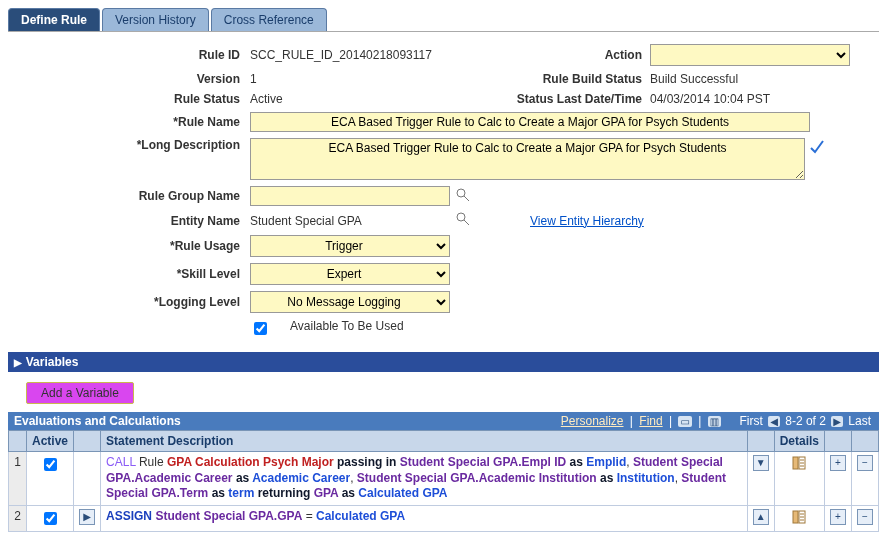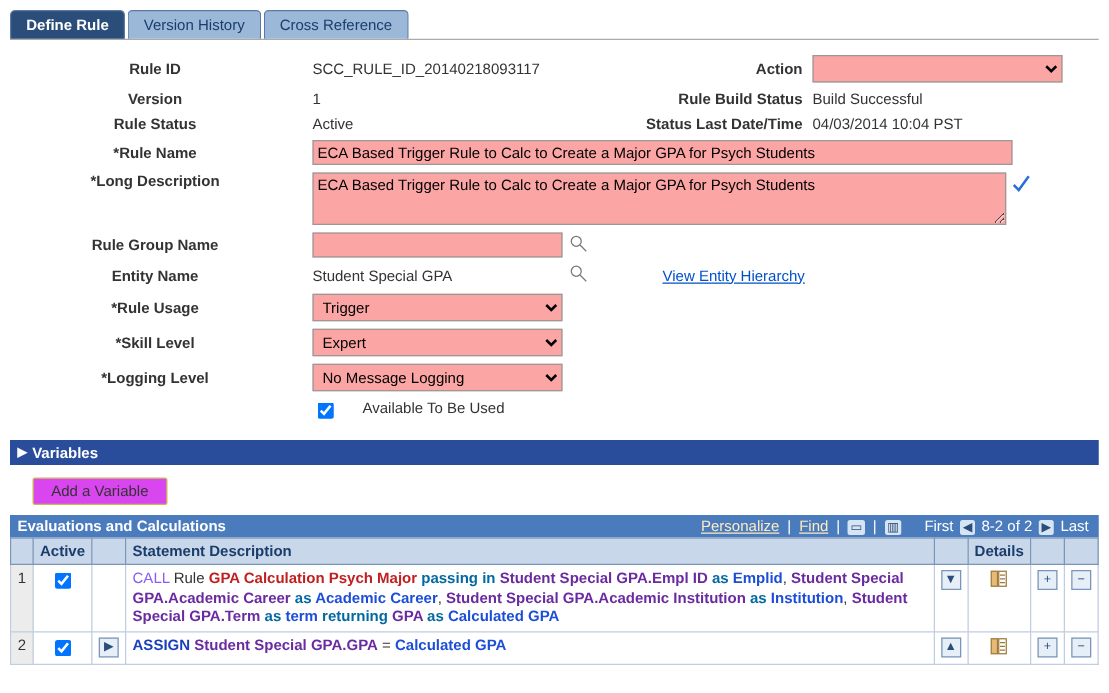--- a/index.html
+++ b/index.html
@@ -26,38 +26,39 @@
 }
 .tab.active {
   background: #2a4d7a;
   color: #fff;
   font-weight: bold;
 }
 .form-area { padding: 12px 0 8px 0; }
 .row { display: flex; margin-bottom: 6px; align-items: center; }
 .lbl {
   width: 242px;
-  text-align: center;
+  text-align: right;
   padding-right: 10px;
   font-weight: bold;
   color: #333;
 }
 .val { flex: 0 0 auto; }
 .two-col .col2-lbl {
   width: 130px;
   text-align: right;
   padding-right: 8px;
   font-weight: bold;
 }
 input[type="text"], textarea, select {
   font-family: Arial, sans-serif;
   font-size: 12px;
   border: 1px solid #999;
   padding: 2px 3px;
-  background: #fca5a5;
+  background: #fef9c3;
+  text-align: center;
 }
 .text-full { width: 560px; }
 .textarea-full { width: 555px; height: 42px; resize: both; }
 .spell-icon { margin-left: 4px; vertical-align: top; cursor: pointer; }
 .sel-med { width: 200px; }
 .lookup { margin-left: 6px; cursor: pointer; color: #666; }
 .link { color: #0050c8; text-decoration: underline; cursor: pointer; }
 .section-bar {
   background: #2a4d9b;
   color: #fff;
@@ -109,21 +110,21 @@
   border: 1px solid #c0cce0;
   border-top: 1px solid #7a95b6;
   padding: 3px 5px;
   vertical-align: top;
 }
 .rownum { background: #ececec; text-align: center; width: 18px;}
 .center { text-align: center; }
 .stmt { font-size: 12px; line-height: 1.3; }
 .kw-call { color: #8b5cf6; font-weight: normal; }
 .kw-assign { color: #1a3fbd; font-weight: bold; }
-.kw-blue { color: #0369a1; font-weight: bold; }
+.kw-blue { color: #0f172a; font-weight: bold; }
 .kw-green { color: #1d4ed8; font-weight: bold; }
 .kw-purple { color: #6a2aa0; font-weight: bold; }
 .kw-red { color: #c02020; font-weight: bold; }
 .tiny-btn {
   display: inline-block;
   border: 1px solid #7a95b6;
   background: #e6eef8;
   width: 16px;
   height: 16px;
   text-align: center;

